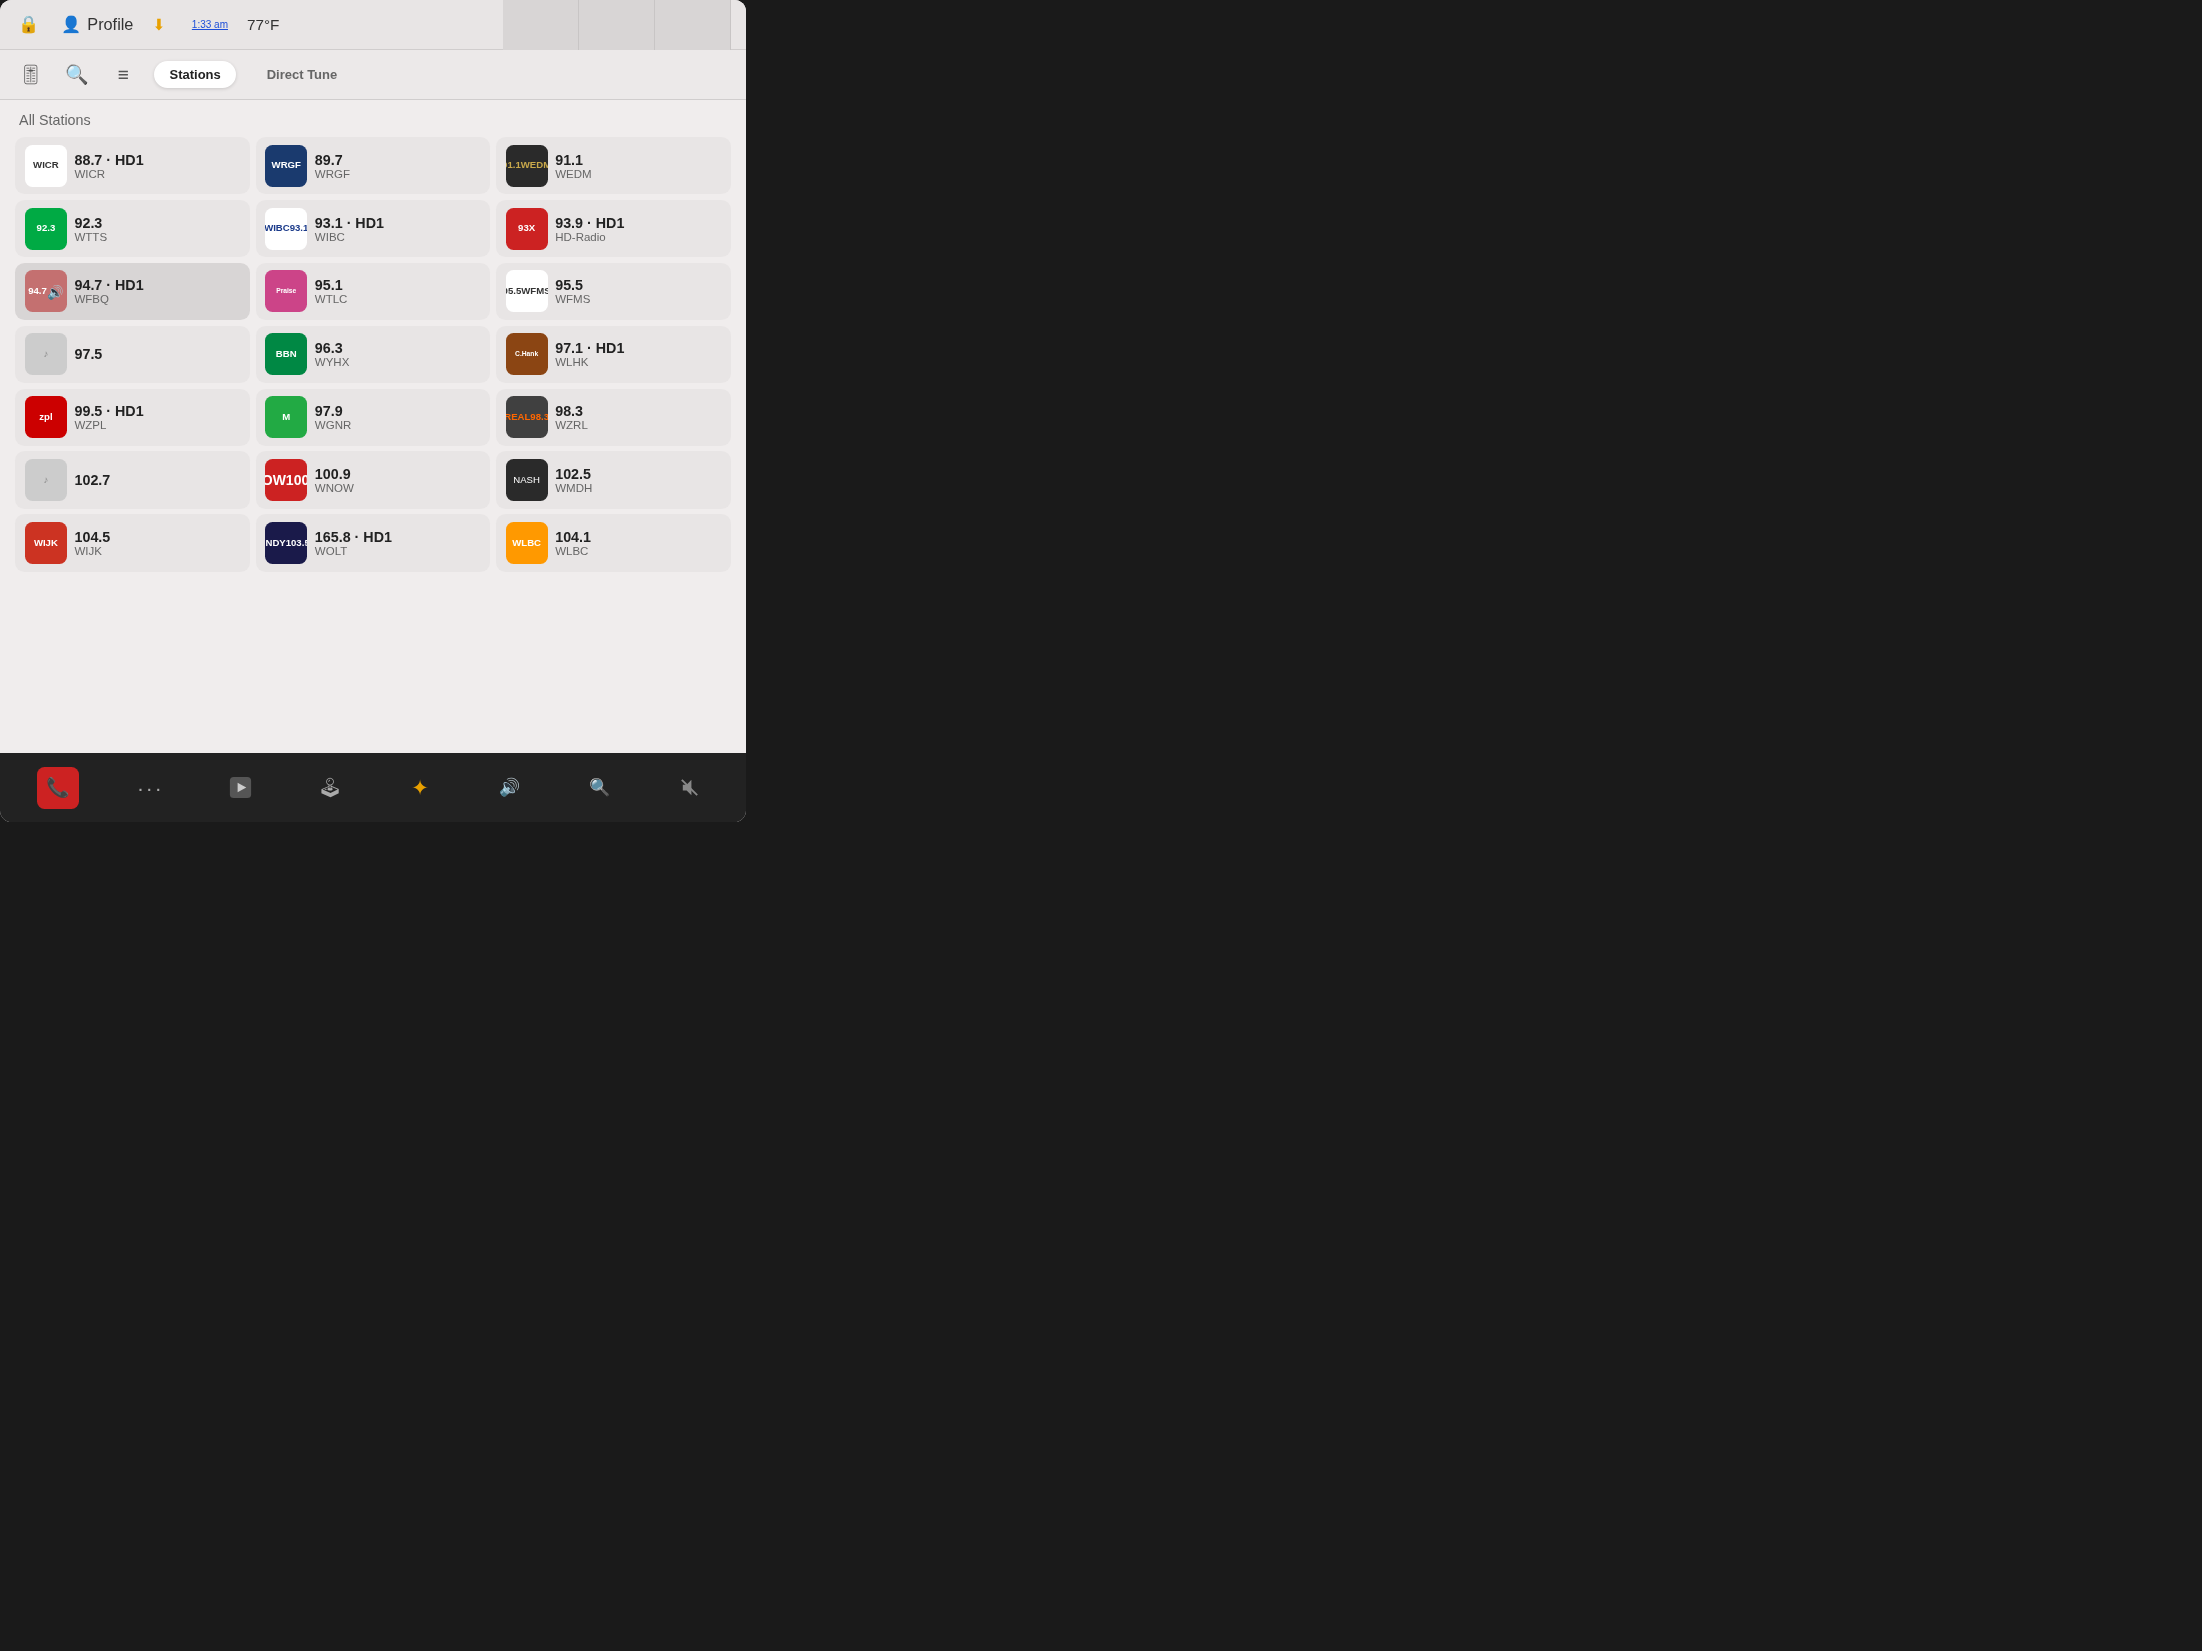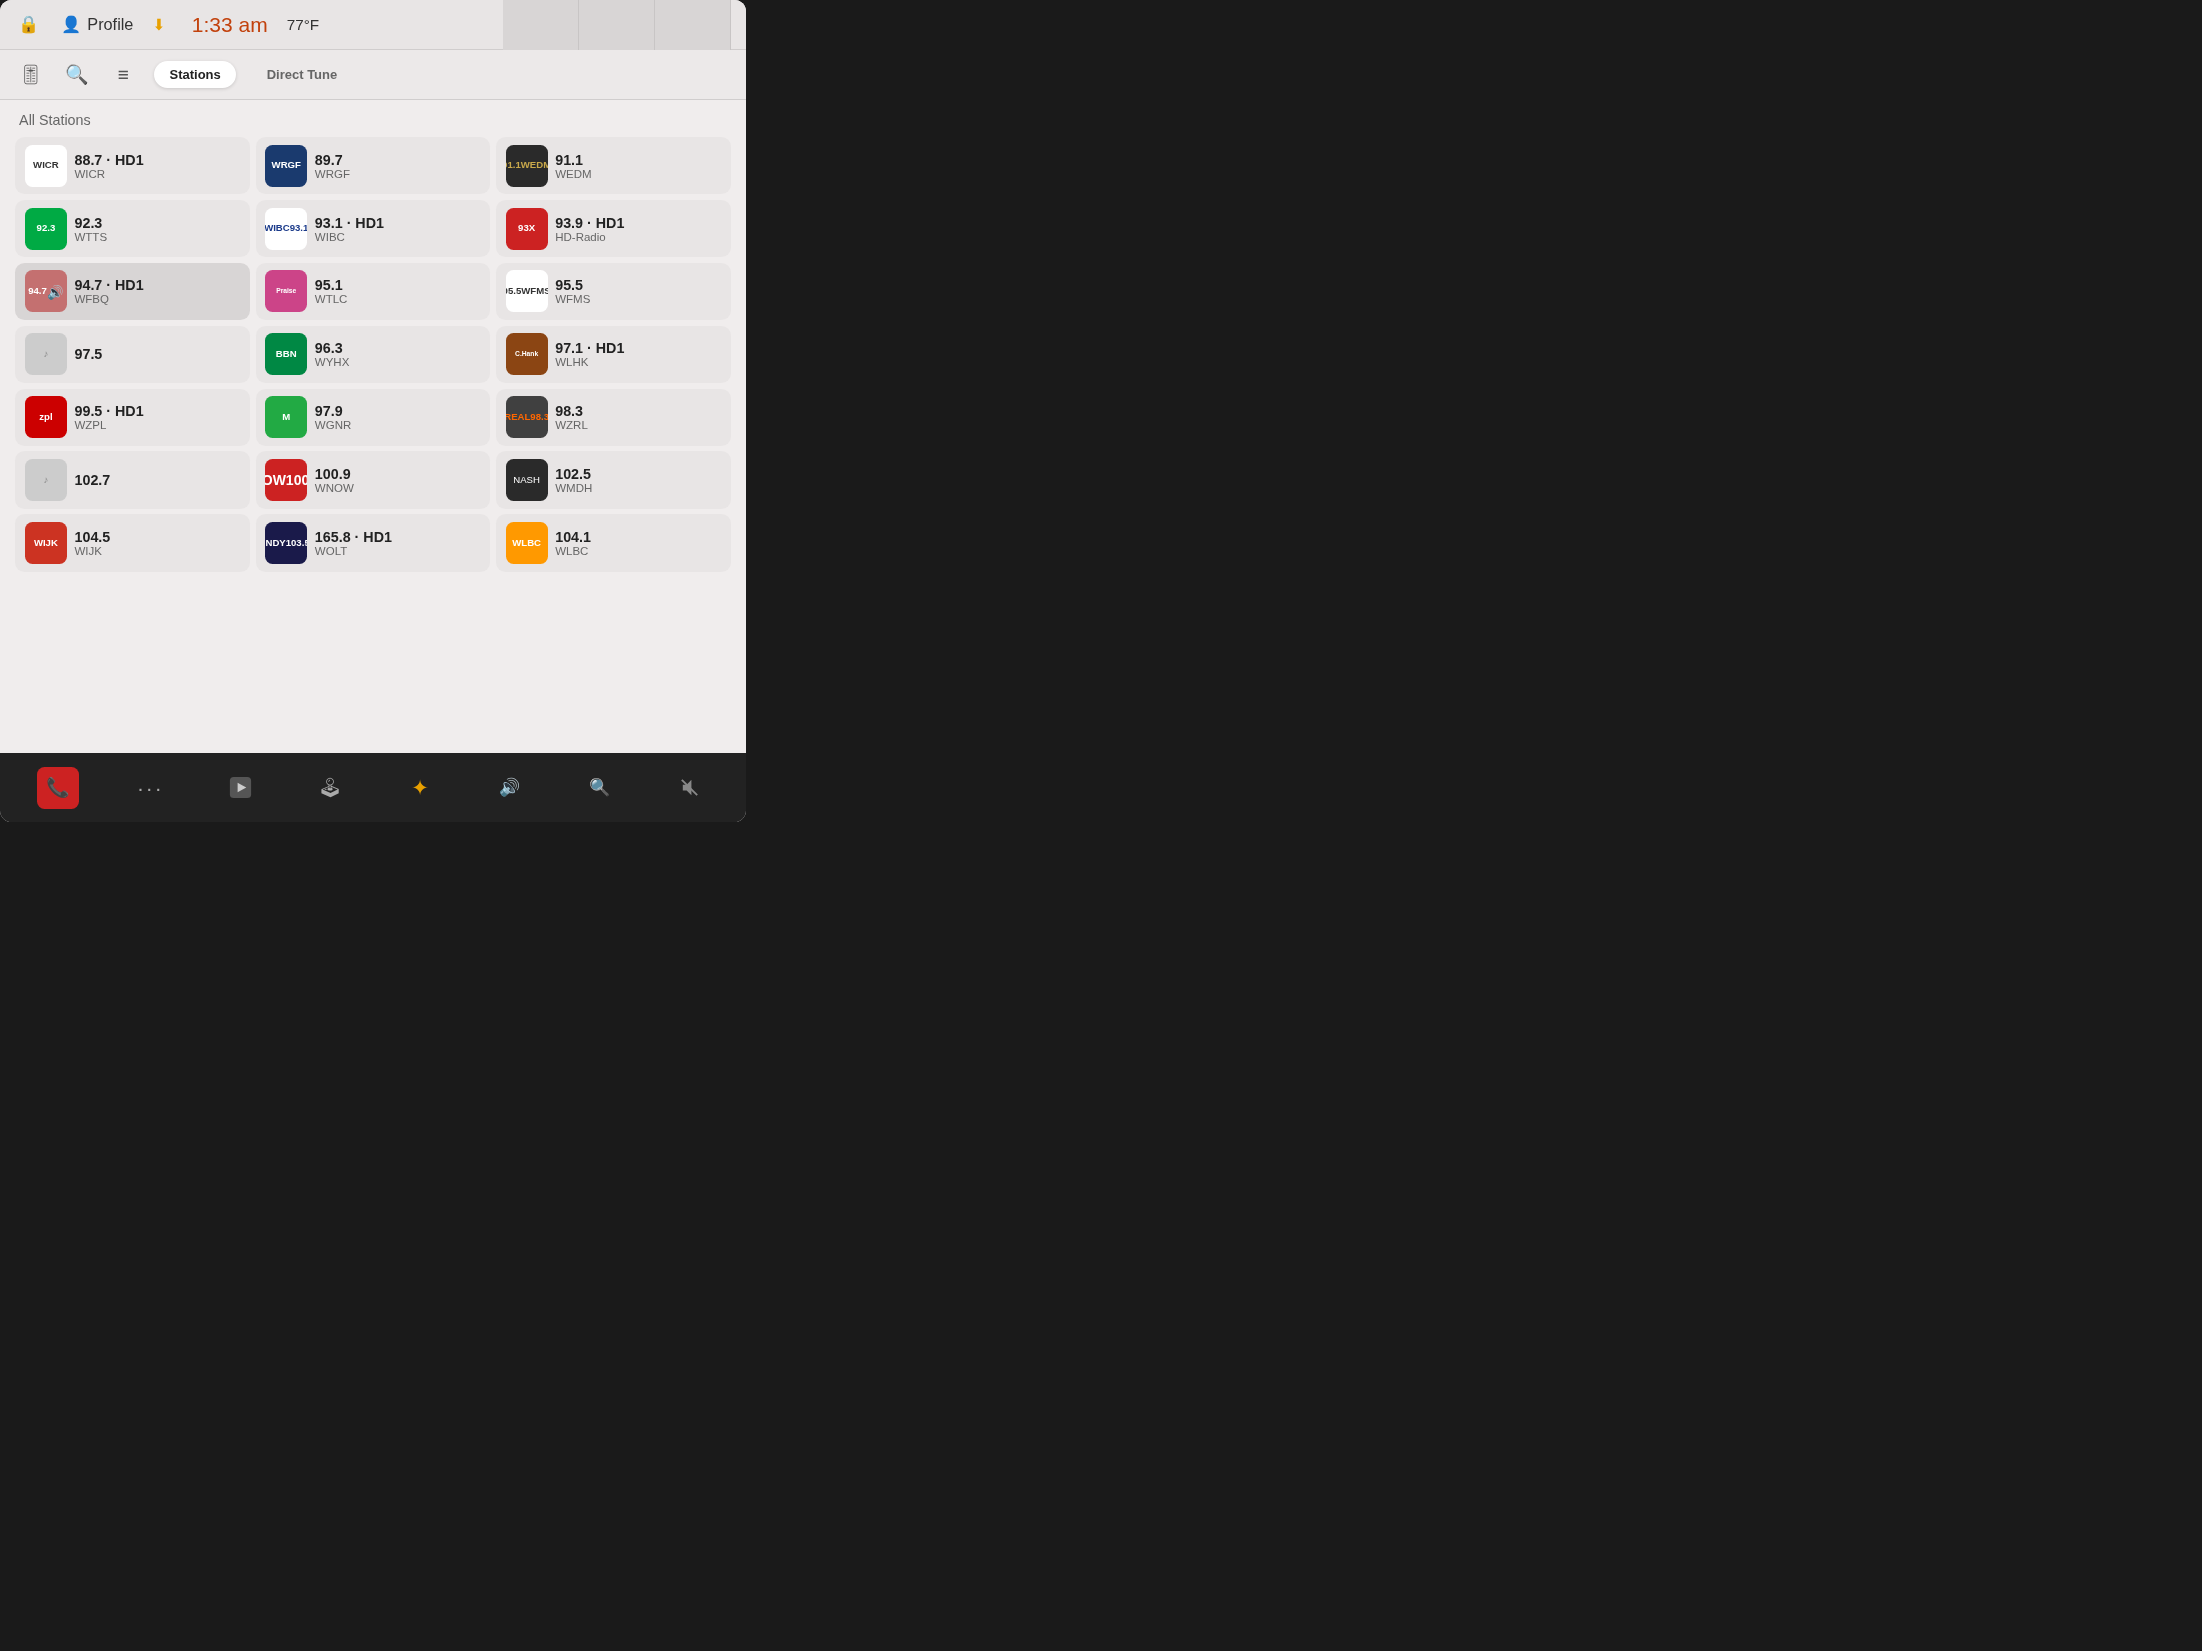--- a/index.html
+++ b/index.html
@@ -49,24 +49,25 @@
     .top-bar-profile {
       display: flex;
       align-items: center;
       gap: 5.7px;
       color: #333;
       font-size: 16.3px;
       font-weight: 500;
     }
 
     .top-bar-time {
-      color: #c2410c;
-      font-size: 21px;
+      color: #1d4ed8;
+      font-size: 10px;
       font-weight: 500;
       margin-left: 7.6px;
+      text-decoration: underline;
     }
 
     .top-bar-temp {
       color: #333;
       font-size: 15.3px;
       font-weight: 500;
     }
 
     .top-bar-tabs {
       display: flex;

